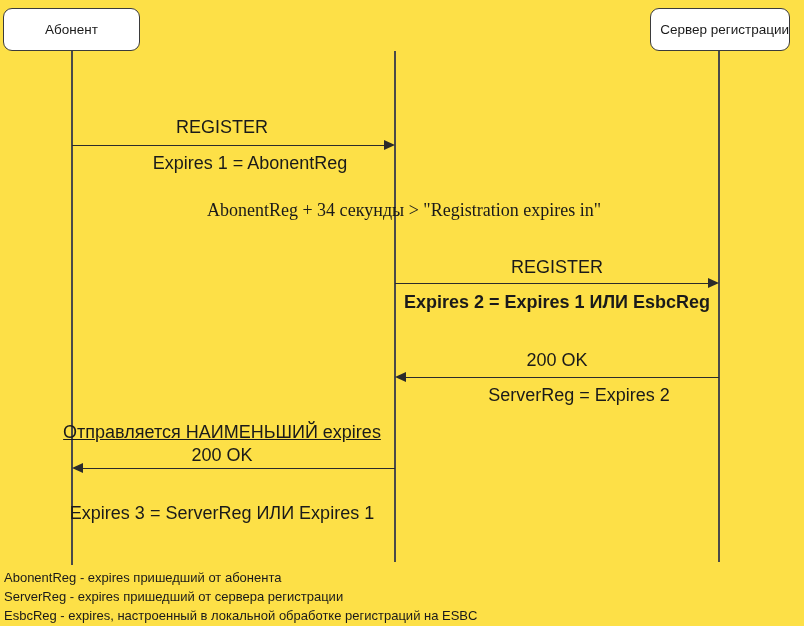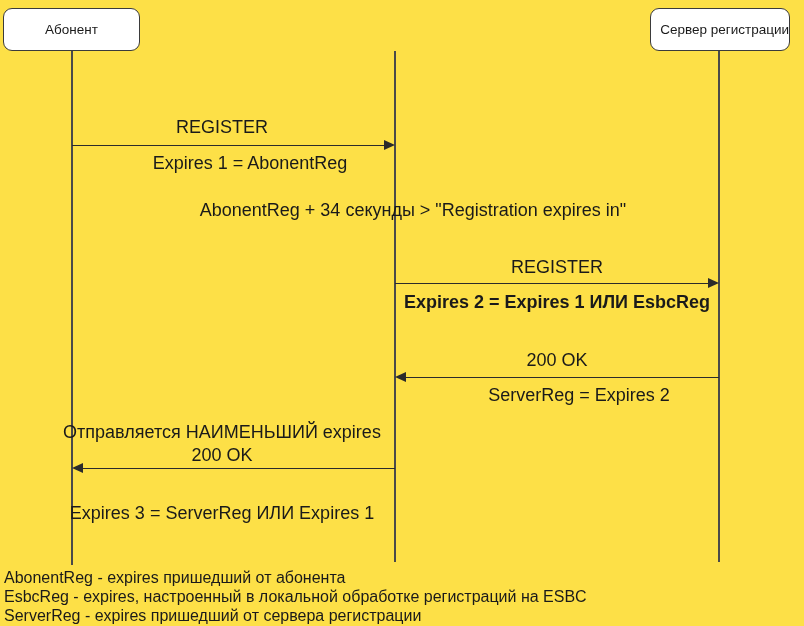--- a/index.html
+++ b/index.html
@@ -71,21 +71,21 @@
     white-space: nowrap;
     text-align: center;
     transform: translateX(-50%);
   }
 
   
   .footnotes {
     position: absolute;
     left: 4px;
     top: 568px;
-    font-size: 16px;
+    font-size: 13px;
     line-height: 19px;
     color: #1a1a1a;
     white-space: nowrap;
   }
   .footnote-line {
     display: block;
   }
 </style>
 </head>
 <body>
@@ -103,37 +103,37 @@
 
   <div class="lifeline" style="left:71.3px; top:51px; height:514px;"></div>
   <div class="lifeline" style="left:394.3px; top:51px; height:511px;"></div>
   <div class="lifeline" style="left:718.3px; top:51px; height:511px;"></div>
 
   <div class="label" style="left:222px; top:119px;">REGISTER</div>
   <div class="msg-line" style="left:72px; top:145px; width:312px;"></div>
   <div class="arrowhead right" style="left:384px; top:140px;"></div>
   <div class="label" style="left:222px; top:155px;margin-left:28px;">Expires 1 = AbonentReg</div>
 
-  <div class="label" style="left:413px; top:202px;">AbonentReg + 34 секунды &gt; "Registration expires in"</div>
+  <div class="label" style="left:404px; top:202px;font-family:Liberation Serif, serif;">AbonentReg + 34 секунды &gt; "Registration expires in"</div>
 
   <div class="label" style="left:557px; top:259px;">REGISTER</div>
   <div class="msg-line" style="left:395px; top:283px; width:313px;"></div>
   <div class="arrowhead right" style="left:708px; top:278px;"></div>
   <div class="label" style="left:557px; top:294px;font-weight:bold;">Expires 2 = Expires 1 ИЛИ EsbcReg</div>
 
   <div class="label" style="left:557px; top:352px;">200 OK</div>
   <div class="msg-line" style="left:406px; top:377px; width:313px;"></div>
   <div class="arrowhead left" style="left:395px; top:372px;"></div>
   <div class="label" style="left:579px; top:387px;">ServerReg = Expires 2</div>
 
-  <div class="label" style="left:222px; top:424px;">Отправляется НАИМЕНЬШИЙ expires</div>
+  <div class="label" style="left:222px; top:424px;text-decoration:underline;">Отправляется НАИМЕНЬШИЙ expires</div>
   <div class="label" style="left:222px; top:447px;">200 OK</div>
   <div class="msg-line" style="left:83px; top:468px; width:312px;"></div>
   <div class="arrowhead left" style="left:72px; top:463px;"></div>
   <div class="label" style="left:222px; top:481px;margin-top:24px;">Expires 3 = ServerReg ИЛИ Expires 1</div>
 
   <div class="footnotes">
     <span class="footnote-line">AbonentReg - expires пришедший от абонента</span>
+    <span class="footnote-line">ServerReg - expires пришедший от сервера регистрации</span>
     <span class="footnote-line">EsbcReg - expires, настроенный в локальной обработке регистраций на ESBC</span>
-    <span class="footnote-line">ServerReg - expires пришедший от сервера регистрации</span>
   </div>
 
 </div>
 
 </body></html>

